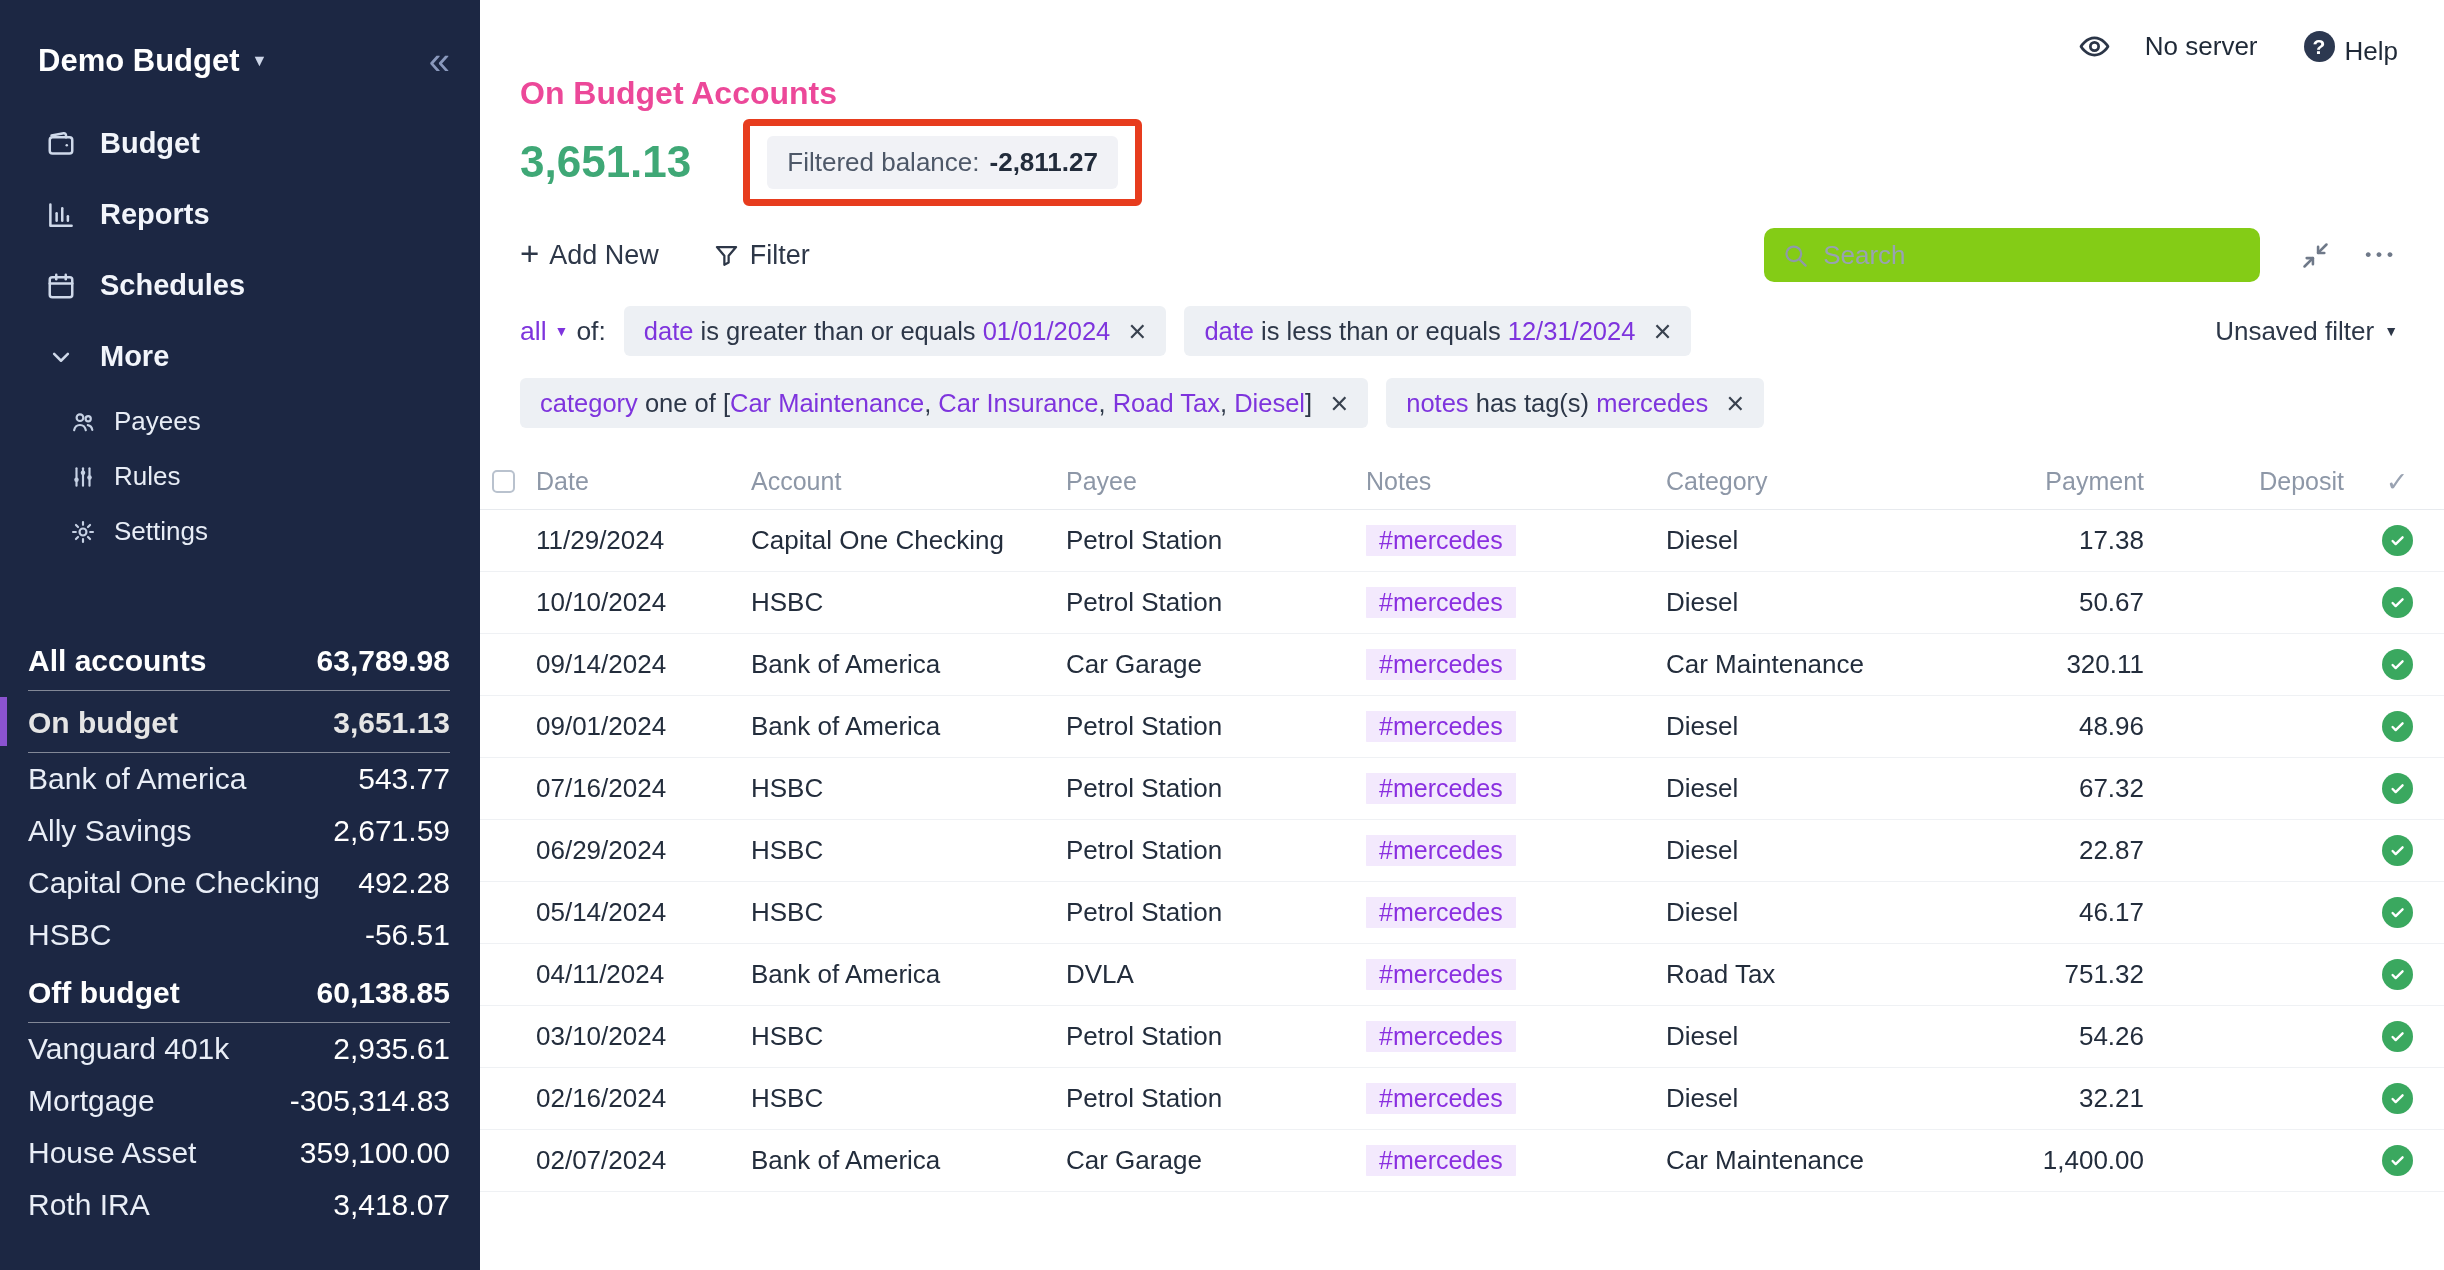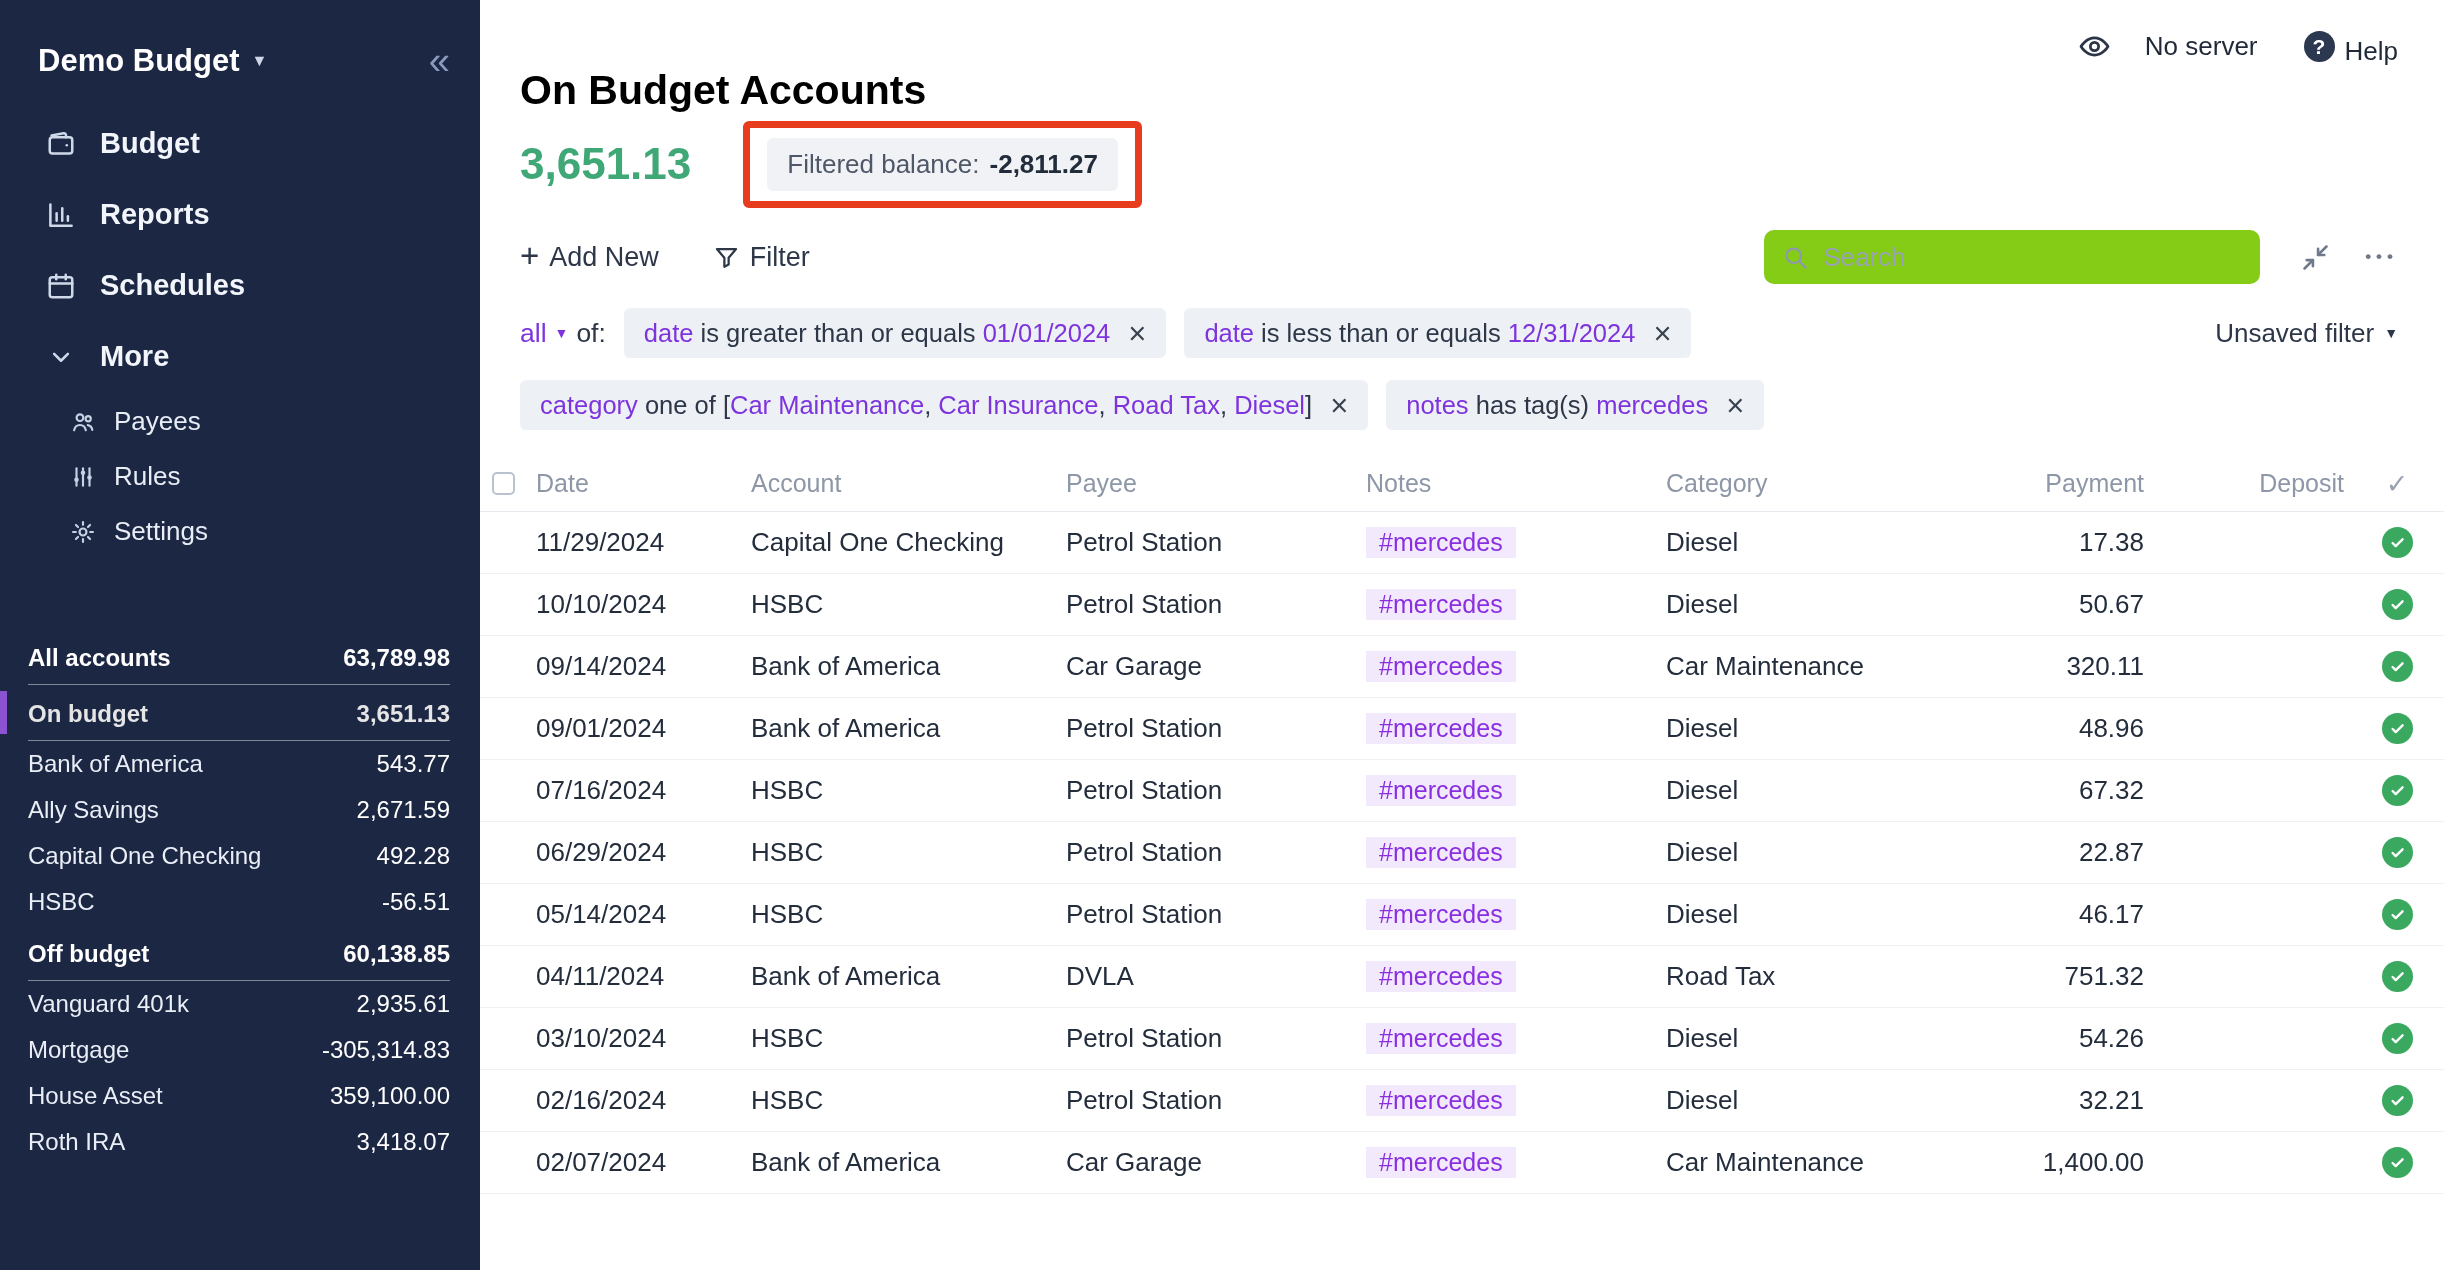--- a/index.html
+++ b/index.html
@@ -23,21 +23,21 @@
   .nav { margin-top:28px; padding:0 28px; }
   .nav-item { display:flex; align-items:center; gap:24px; padding:19px 0 19px 18px;
     font-size:29px; font-weight:600; color:#f2f5fb; cursor:pointer; }
   .nav-item .svg-icon { width:30px; height:30px; color:#cfd9ea; }
   .subnav { padding:2px 28px 0; }
   .sub-item { display:flex; align-items:center; gap:18px; padding:12px 0 12px 42px;
     font-size:26px; color:#e8edf6; cursor:pointer; }
   .sub-item .svg-icon { width:26px; height:26px; color:#c6d1e4; }
   .accounts { margin-top:70px; padding:0 30px 0 28px; }
   .acct-row { display:flex; justify-content:space-between; align-items:center;
-    padding:9px 0; font-size:24px; position:relative; cursor:pointer; color:#e9eef7; }
+    padding:9px 0; font-size:30px; position:relative; cursor:pointer; color:#e9eef7; }
   .acct-value { font-weight:500; color:#fff; font-variant-numeric:tabular-nums; }
   .acct-row.hdr { font-weight:700; border-bottom:1px solid rgba(255,255,255,.45);
     padding:15px 0 12px; color:#fff; }
   .acct-row.hdr .acct-value { font-weight:700; }
   .acct-row.selected, .acct-row.selected .acct-value { color:#e5e5e5;align-items:center; }
   .acct-row.selected::before { content:""; position:absolute; left:-28px; top:6px;
     bottom:6px; width:7px; background:#8b53d0; }
 
   
   .main { flex:1; display:flex; flex-direction:column; }
@@ -45,21 +45,21 @@
     padding:26px 46px 0; }
   .eye { width:33px; height:33px; color:#2b3547; cursor:pointer; }
   .no-server { font-size:26px; color:#1f2937; margin-left:34px; cursor:pointer; }
   .help-group { display:flex; align-items:center; gap:10px; margin-left:46px; cursor:pointer; }
   .help-badge { width:31px; height:31px; border-radius:50%; background:#2c3850;
     color:#fff; font-size:21px; font-weight:700; display:flex; align-items:center;
     justify-content:center; }
   .help-label { font-size:26px; color:#1f2937;margin-top:10px; }
 
   .content { padding:0 46px 0 40px; flex:1; display:flex; flex-direction:column; }
-  .page-title { font-size:41px; font-weight:700; color:#000000; }
+  .page-title { font-size:32px; font-weight:700; color:#ec4899; margin-top:8px; }
   .balance-row { display:flex; align-items:center; margin-top:4px; height:92px; }
   .balance { font-size:44px; font-weight:600; color:#3fa876; font-variant-numeric:tabular-nums; }
   .annotation-box { margin-left:52px; border:7px solid #e73c1e; border-radius:6px;
     padding:10px 17px; display:inline-flex; }
   .fb-pill { background:#f1f2f6; border-radius:6px; padding:11px 20px; font-size:26px;
     color:#4e5868; display:flex; gap:10px; align-items:center; white-space:nowrap; }
   .fb-value { color:#222c3b; font-weight:700; }
 
   .toolbar { display:flex; align-items:center; margin-top:18px; height:58px; }
   .tb-btn { display:flex; align-items:center; gap:10px; font-size:27px; color:#2d3748; cursor:pointer; }

